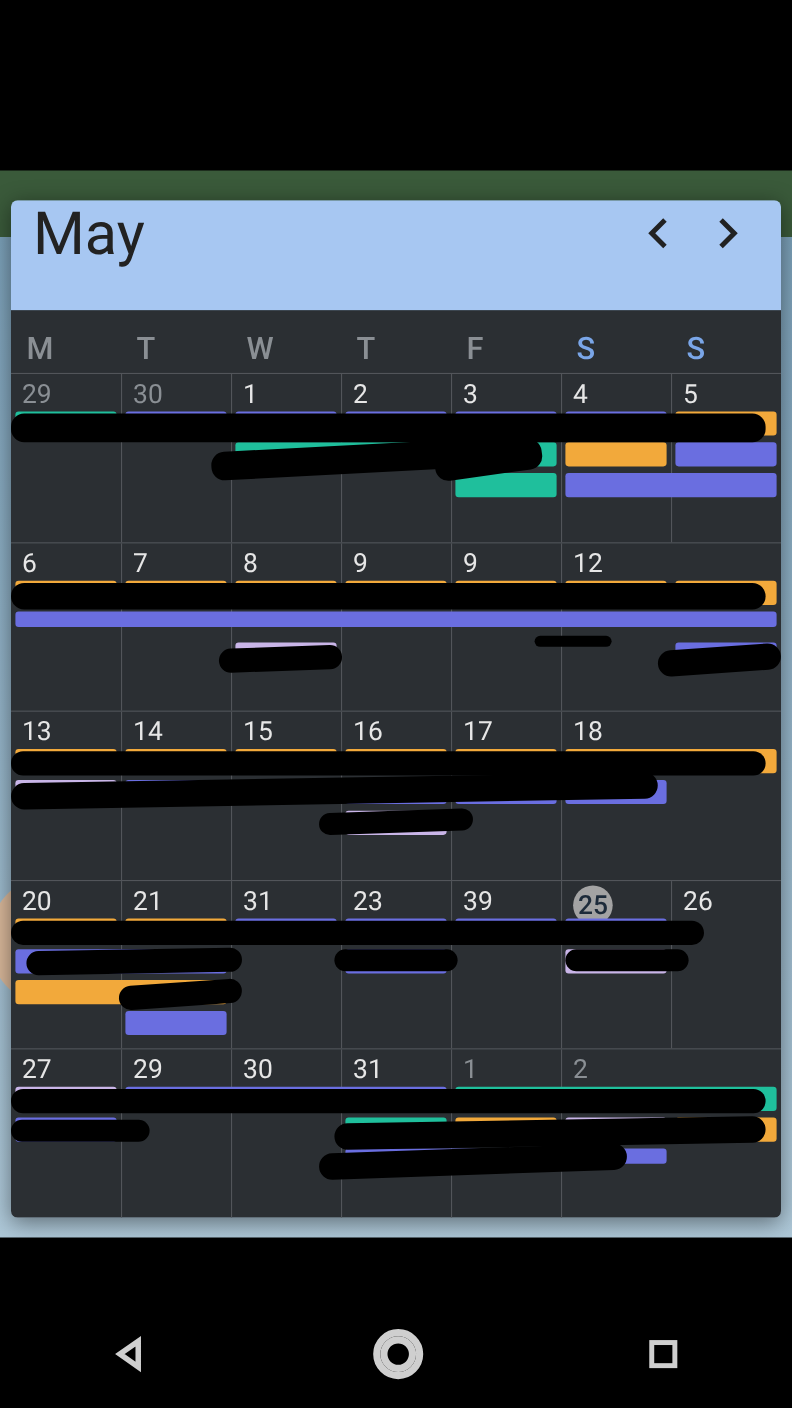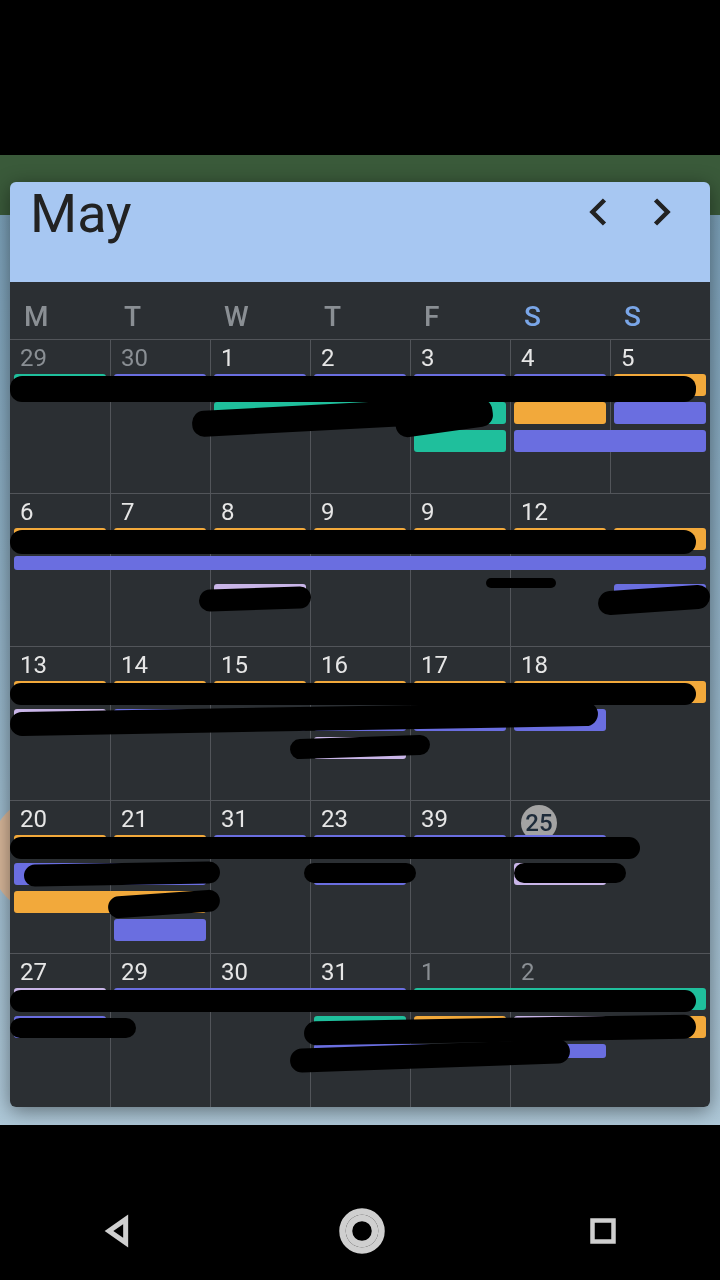--- a/index.html
+++ b/index.html
@@ -149,20 +149,21 @@
           </div>
         </div>
         <div class="wk">
           <div class="cells">
             <div class="cell">20</div>
             <div class="cell">21</div>
             <div class="cell">31</div>
             <div class="cell">23</div>
             <div class="cell">39</div>
             <div class="cell"><span class="today">25</span></div>
+            <div class="cell">26</div>
           </div>
           <div class="bars">
             <div class="bar amber" style="left: 0.6%; width: 13.0857%; top: 0px;"></div>
             <div class="bar amber" style="left: 14.8857%; width: 13.0857%; top: 0px;"></div>
             <div class="bar indigo" style="left: 29.1714%; width: 13.0857%; top: 0px;"></div>
             <div class="bar indigo" style="left: 43.4571%; width: 13.0857%; top: 0px;"></div>
             <div class="bar indigo" style="left: 57.7429%; width: 13.0857%; top: 0px;"></div>
             <div class="bar indigo" style="left: 72.0286%; width: 13.0857%; top: 0px;"></div>
             <div class="bar indigo" style="left: 0.6%; width: 27.3714%; top: 28px;"></div>
             <div class="bar indigo" style="left: 43.4571%; width: 13.0857%; top: 28px;"></div>

